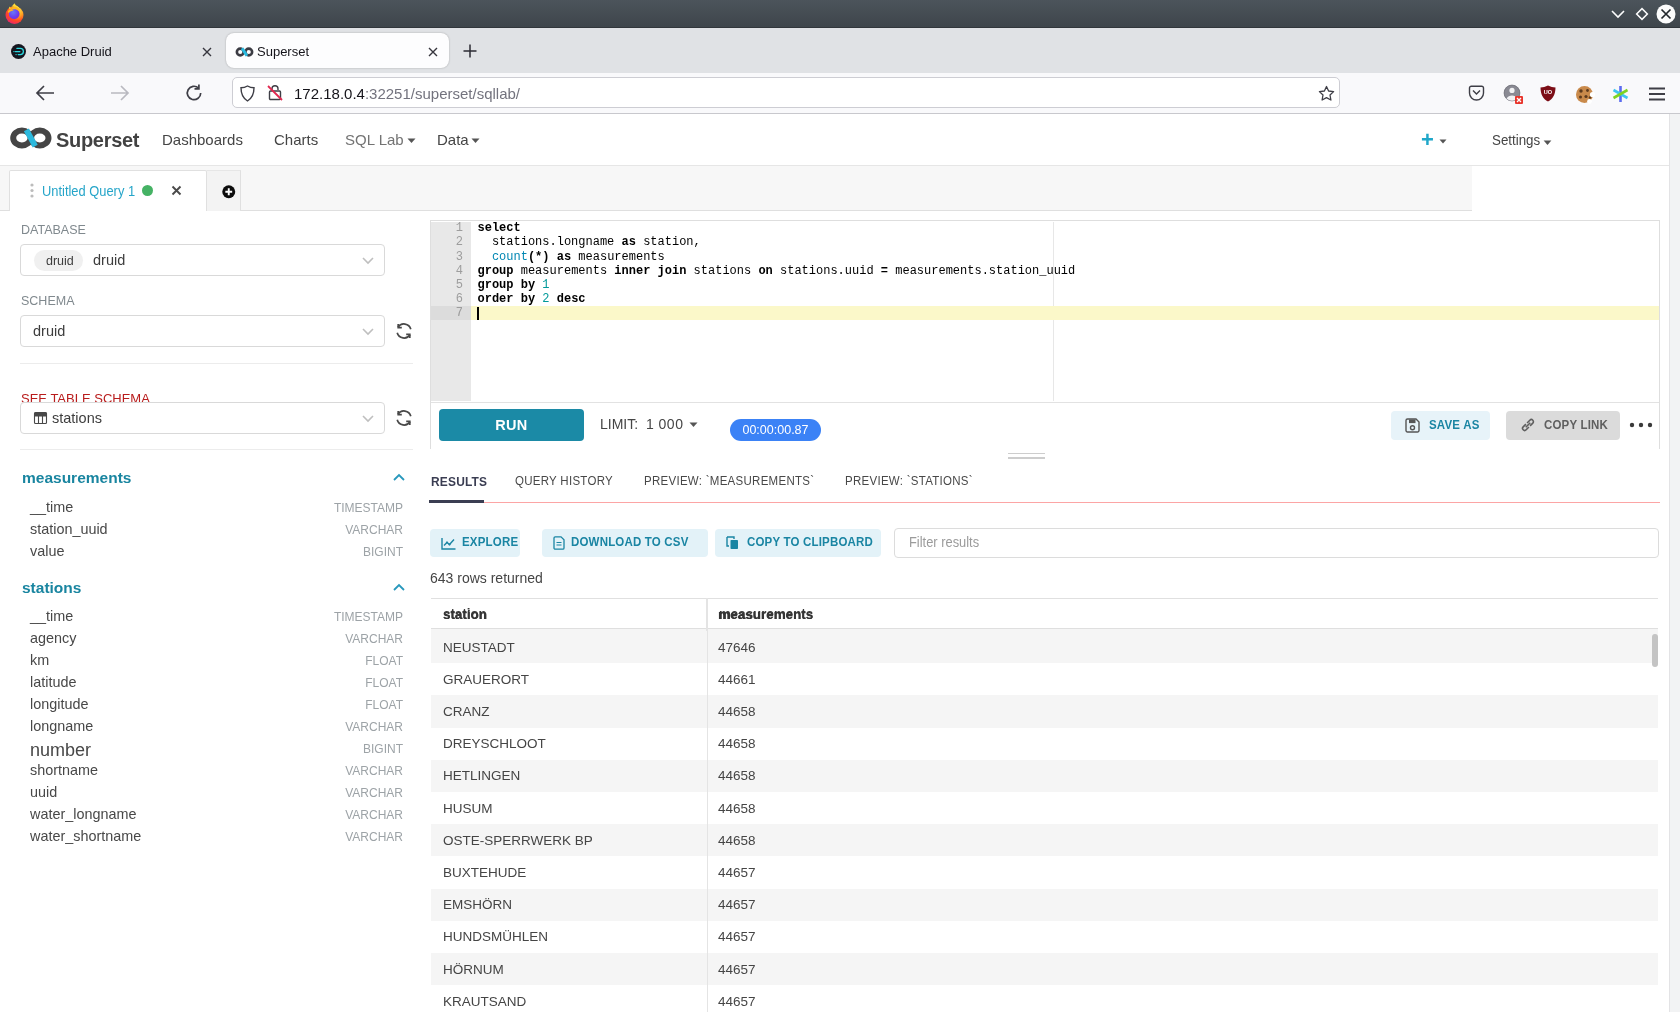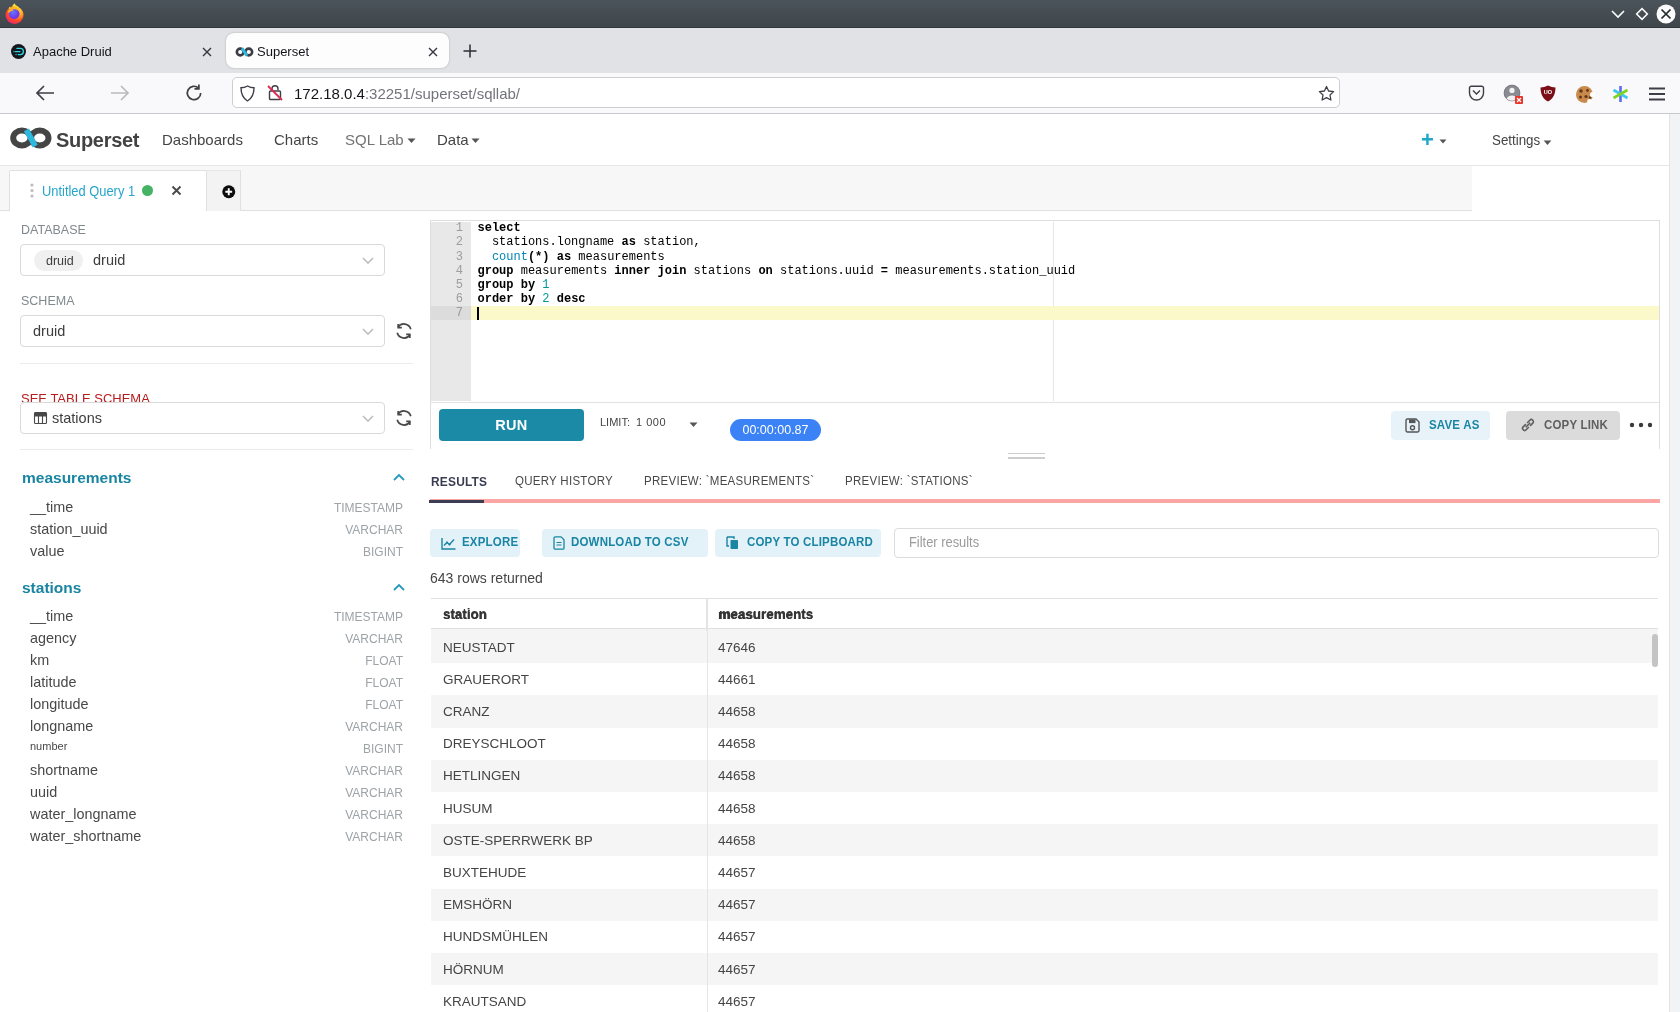--- a/index.html
+++ b/index.html
@@ -255,21 +255,21 @@
   <div class="t" style="left:30px;top:631px;font-size:14.4px;color:#484848;">agency</div>
   <div class="t" style="right:1277px;top:633px;font-size:12px;color:#9da3a7;">VARCHAR</div>
   <div class="t" style="left:30px;top:653px;font-size:14.4px;color:#484848;">km</div>
   <div class="t" style="right:1277px;top:655px;font-size:12px;color:#9da3a7;">FLOAT</div>
   <div class="t" style="left:30px;top:675px;font-size:14.4px;color:#484848;">latitude</div>
   <div class="t" style="right:1277px;top:677px;font-size:12px;color:#9da3a7;">FLOAT</div>
   <div class="t" style="left:30px;top:697px;font-size:14.4px;color:#484848;text-align:right;">longitude</div>
   <div class="t" style="right:1277px;top:699px;font-size:12px;color:#9da3a7;">FLOAT</div>
   <div class="t" style="left:30px;top:719px;font-size:14.4px;color:#484848;">longname</div>
   <div class="t" style="right:1277px;top:721px;font-size:12px;color:#9da3a7;">VARCHAR</div>
-  <div class="t" style="left:30px;top:741px;font-size:11px;color:#484848;">number</div>
+  <div class="t" style="left:30px;top:741px;font-size:18px;color:#484848;">number</div>
   <div class="t" style="right:1277px;top:743px;font-size:12px;color:#9da3a7;">BIGINT</div>
   <div class="t" style="left:30px;top:763px;font-size:14.4px;color:#484848;">shortname</div>
   <div class="t" style="right:1277px;top:765px;font-size:12px;color:#9da3a7;">VARCHAR</div>
   <div class="t" style="left:30px;top:785px;font-size:14.4px;color:#484848;">uuid</div>
   <div class="t" style="right:1277px;top:787px;font-size:12px;color:#9da3a7;">VARCHAR</div>
   <div class="t" style="left:30px;top:807px;font-size:14.4px;color:#484848;">water_longname</div>
   <div class="t" style="right:1277px;top:809px;font-size:12px;color:#9da3a7;">VARCHAR</div>
   <div class="t" style="left:30px;top:829px;font-size:14.4px;color:#484848;">water_shortname</div>
   <div class="t" style="right:1277px;top:831px;font-size:12px;color:#9da3a7;">VARCHAR</div>
 </div>
@@ -297,21 +297,21 @@
 <b>group</b> measurements <b>inner</b> <b>join</b> stations <b>on</b> stations.uuid <b>=</b> measurements.station_uuid
 <b>group</b> <b>by</b> <span style="color:#099;">1</span>
 <b>order</b> <b>by</b> <span style="color:#099;">2</span> <b>desc</b></div>
 
   <div class="abs" style="left:45.5px;top:86px;width:2px;height:13px;background:#000;"></div>
 
   <div class="abs" style="left:0;top:181px;width:1228px;height:47px;background:#fff;border-top:1px solid #e2e2e2;">
     <div class="abs" style="left:8px;top:6px;width:145px;height:32px;background:#1b8aa6;border-radius:4px;text-align:center;">
       <span style="font-size:14.5px;font-weight:bold;color:#fff;line-height:32px;letter-spacing:0.3px;">RUN</span>
     </div>
-    <div class="t" style="left:169px;top:14px;font-size:11px;color:#454545;">LIMIT:&nbsp;&nbsp;<span style="letter-spacing:0.5px;">1 000</span></div>
+    <div class="t" style="left:169px;top:14px;font-size:14px;color:#454545;">LIMIT:&nbsp;&nbsp;<span style="letter-spacing:0.5px;">1 000</span></div>
     <svg width="9" height="6" style="left:258px;top:19px;" viewBox="0 0 9 6">
         <path d="M0.5 0.5 L4.5 5 L8.5 0.5 Z" fill="#555"></path>
       </svg>
     <div class="abs" style="left:299px;top:16px;width:91px;height:22px;background:#3b82f6;border-radius:11px;text-align:center;">
       <span style="font-size:12.5px;color:#fff;line-height:22px;">00:00:00.87</span>
     </div>
     <div class="abs" style="left:960px;top:8px;width:99px;height:29px;background:#e7f3f9;border-radius:4px;"></div>
     <svg width="15" height="15" style="left:974px;top:15px;" viewBox="0 0 15 15">
       <path d="M1 2.5 A1.5 1.5 0 0 1 2.5 1 L11 1 L14 4 L14 12.5 A1.5 1.5 0 0 1 12.5 14 L2.5 14 A1.5 1.5 0 0 1 1 12.5 Z" stroke="#555" stroke-width="1.4" fill="none"></path>
       <rect x="4" y="1.5" width="6.5" height="3.6" fill="#555"></rect>
@@ -331,21 +331,21 @@
       <circle cx="3" cy="3" r="2.2" fill="#3a3a3a"></circle>
         <circle cx="12" cy="3" r="2.2" fill="#3a3a3a"></circle>
         <circle cx="21" cy="3" r="2.2" fill="#3a3a3a"></circle>
     </svg>
   </div>
 </div>
 
 <div class="abs" style="left:1008px;top:452.5px;width:37px;height:1.8px;background:#cdcdcd;"></div>
 <div class="abs" style="left:1008px;top:456.9px;width:37px;height:1.8px;background:#cdcdcd;"></div>
 
-<div class="abs" style="left:430px;top:466px;width:1230px;height:37px;border-bottom:4px solid #fca5a5;">
+<div class="abs" style="left:430px;top:466px;width:1230px;height:37px;border-bottom:1px solid #fca5a5;">
   <div class="t nx9" style="left:1px;top:9px;font-size:13px;font-weight:bold;color:#3a3d52;letter-spacing:0.2px;">RESULTS</div>
   <div class="t nx9" style="left:85px;top:9px;font-size:12.5px;color:#484848;letter-spacing:0.3px;">QUERY HISTORY</div>
   <div class="t nx9" style="left:214px;top:9px;font-size:12.5px;color:#484848;letter-spacing:0.3px;">PREVIEW: `MEASUREMENTS`</div>
   <div class="t nx9" style="left:415px;top:9px;font-size:12.5px;color:#484848;letter-spacing:0.3px;">PREVIEW: `STATIONS`</div>
   <div class="abs" style="left:-1px;top:34px;width:55px;height:3px;background:#3b3e52;"></div>
 </div>
 
 <div class="abs" style="left:430px;top:529px;width:90px;height:28px;background:#e3f2f8;border-radius:4px;"></div>
 <svg width="15" height="13" style="left:441px;top:537px;" viewBox="0 0 15 13">
   <path d="M1 1 L1 12 L14.5 12" stroke="#1a85a3" stroke-width="1.4" fill="none"></path>

